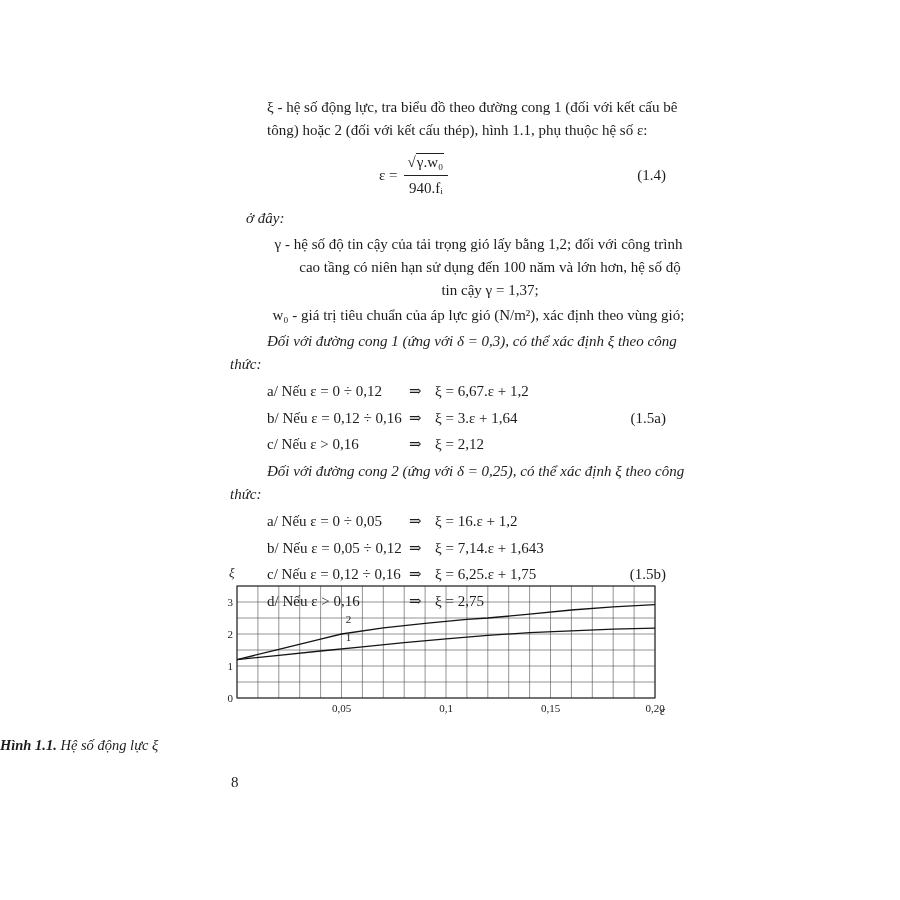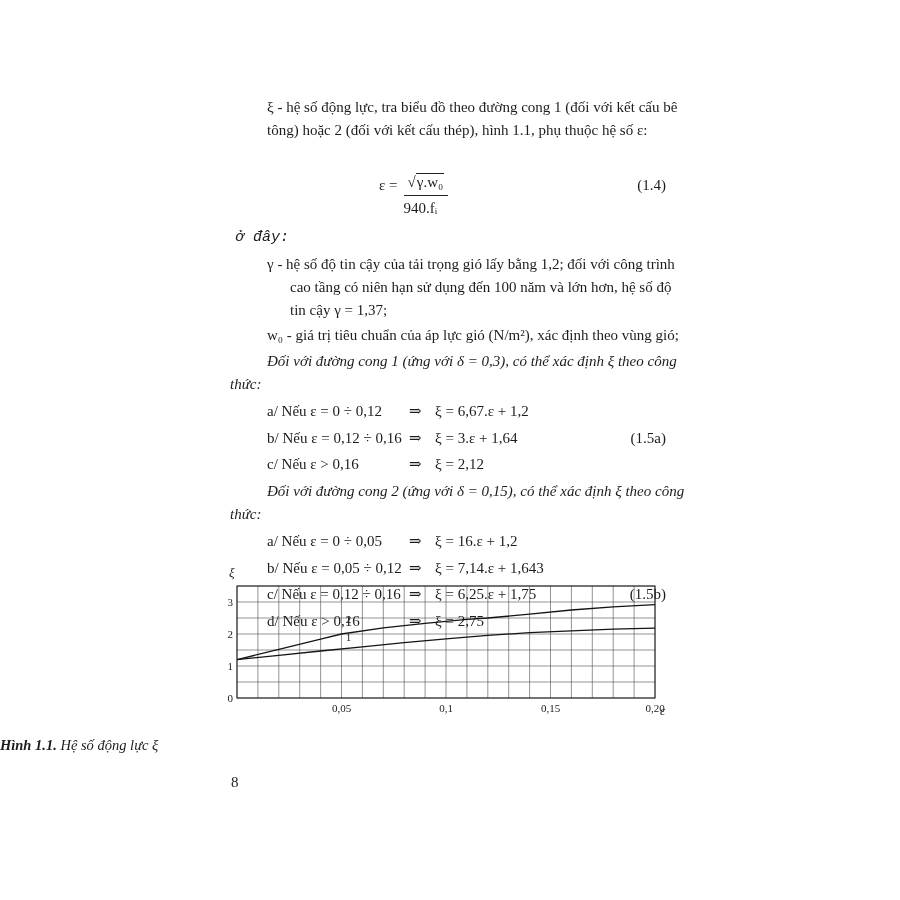--- a/index.html
+++ b/index.html
@@ -5,27 +5,27 @@
   * { margin:0; padding:0; box-sizing:border-box; }
   html,body { background:#ffffff; }
   .page {
     position:relative; width:857px; height:900px; background:#ffffff;
     font-family:"Liberation Serif","DejaVu Serif",serif; color:#1c1c1c; overflow:hidden;
   }
   .content { position:absolute; left:230px; top:96px; width:460px; font-size:15px; line-height:1.52; }
   .indent-block { padding-left:37px; }
   .eq-row { display:flex; align-items:center; padding-left:37px; margin:9px 0 7px; }
   .eq-body { margin-left:112px; display:inline-flex; align-items:center; }
-  .frac { display:inline-block; vertical-align:middle; margin-left:6px;margin-top:20px; }
+  .frac { display:inline-block; text-align:center; vertical-align:middle; margin-left:6px; }
   .frac .num { display:block; border-bottom:1.2px solid #222; padding:0 4px 2px; }
   .frac .den { display:block; padding-top:1px; }
   .radicand { border-top:1.2px solid #222; padding:0 1px; }
   .eq-no { margin-left:auto; margin-right:24px; }
-  .here { font-style:italic; margin:1px 5px 3px;font-family:Liberation Mono, monospace; }
-  .def { padding-left:60px; text-indent:-23px; margin:3px 0; }
+  .here { font-style:italic; margin:1px 16px 3px; }
+  .def { padding-left:60px; text-indent:-23px; margin:3px 0;text-align:center; }
   .para { text-indent:37px; margin-top:1px;font-style:italic; }
   .case-row { display:flex; padding-left:37px; margin:4px 0; }
   .case-label { width:142px; }
   .case-arrow { width:26px; }
   .case-result { flex:0 0 auto; }
   .case-eqno { margin-left:auto; margin-right:24px; }
   .figure { position:absolute; left:223px; top:558px; width:452px; height:167px; }
   svg text { font-family:"Liberation Serif","DejaVu Serif",serif; font-size:11px; fill:#1c1c1c; }
   svg text.axis { font-style:italic; font-size:13px; }
   .caption { position:absolute; top:737px; left:0; width:900px; text-align:left;
@@ -71,21 +71,21 @@
       <span class="case-result">ξ = 3.ε + 1,64</span>
       <span class="case-eqno">(1.5a)</span>
     </div>
     <div class="case-row">
       <span class="case-label">c/ Nếu ε &gt; 0,16</span>
       <span class="case-arrow">⇒</span>
       <span class="case-result">ξ = 2,12</span>
       <span class="case-eqno"></span>
     </div>
 
-    <p class="para">Đối với đường cong 2 (ứng với δ = 0,15), có thể xác định ξ theo công thức:</p>
+    <p class="para">Đối với đường cong 2 (ứng với δ = 0,25), có thể xác định ξ theo công thức:</p>
 
     <div class="case-row">
       <span class="case-label">a/ Nếu ε = 0 ÷ 0,05</span>
       <span class="case-arrow">⇒</span>
       <span class="case-result">ξ = 16.ε + 1,2</span>
       <span class="case-eqno"></span>
     </div>
     <div class="case-row">
       <span class="case-label">b/ Nếu ε = 0,05 ÷ 0,12</span>
       <span class="case-arrow">⇒</span>

